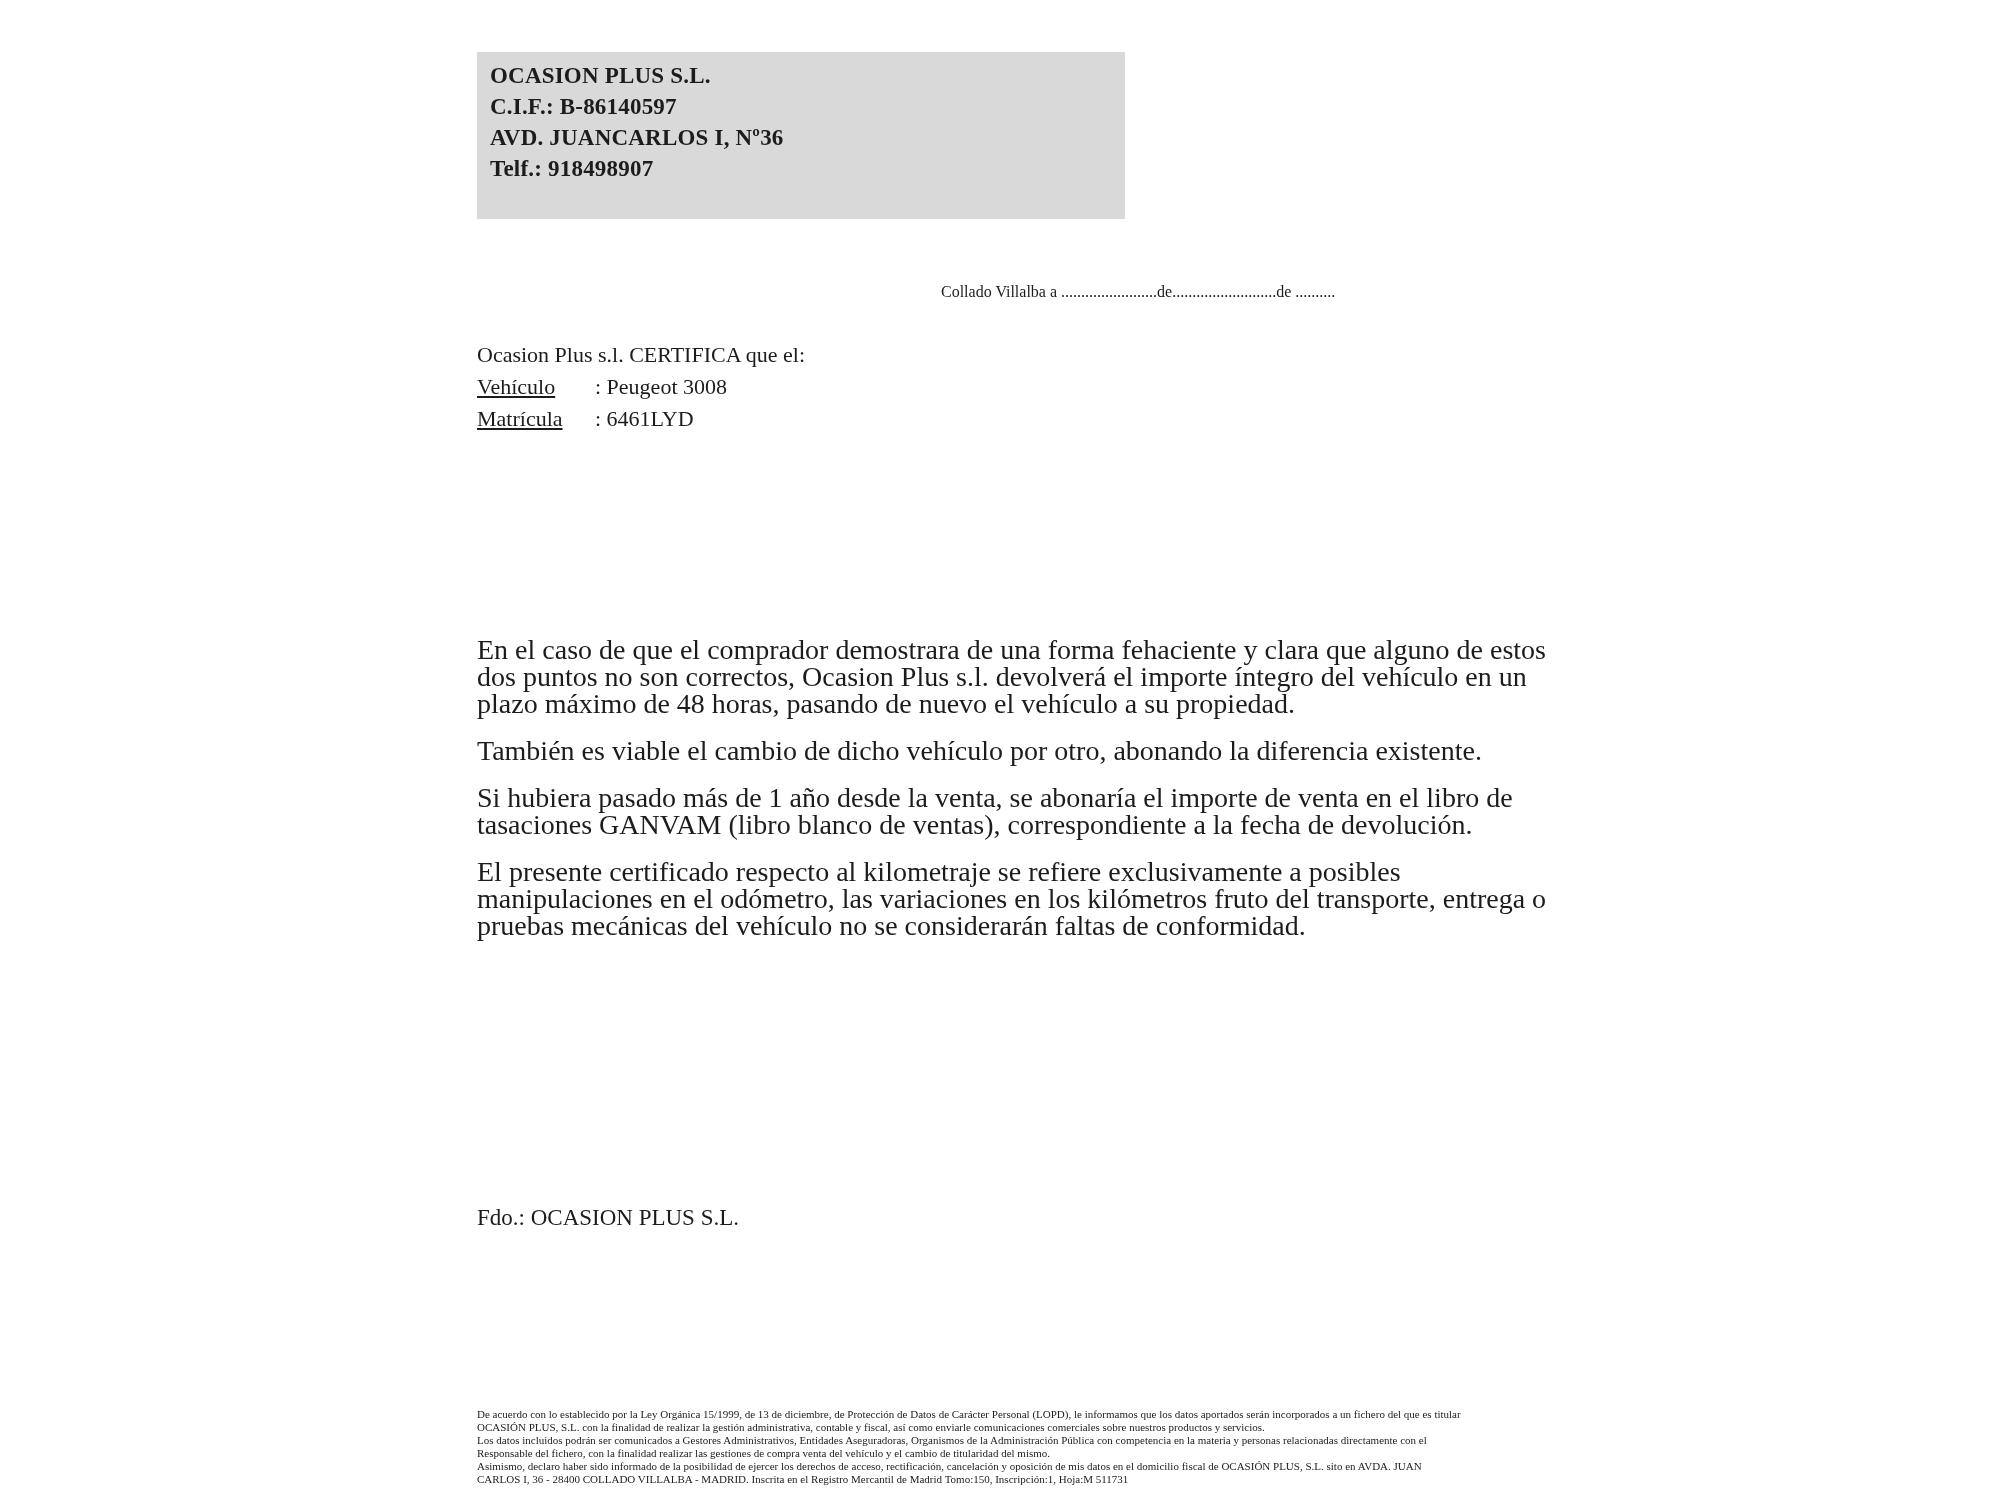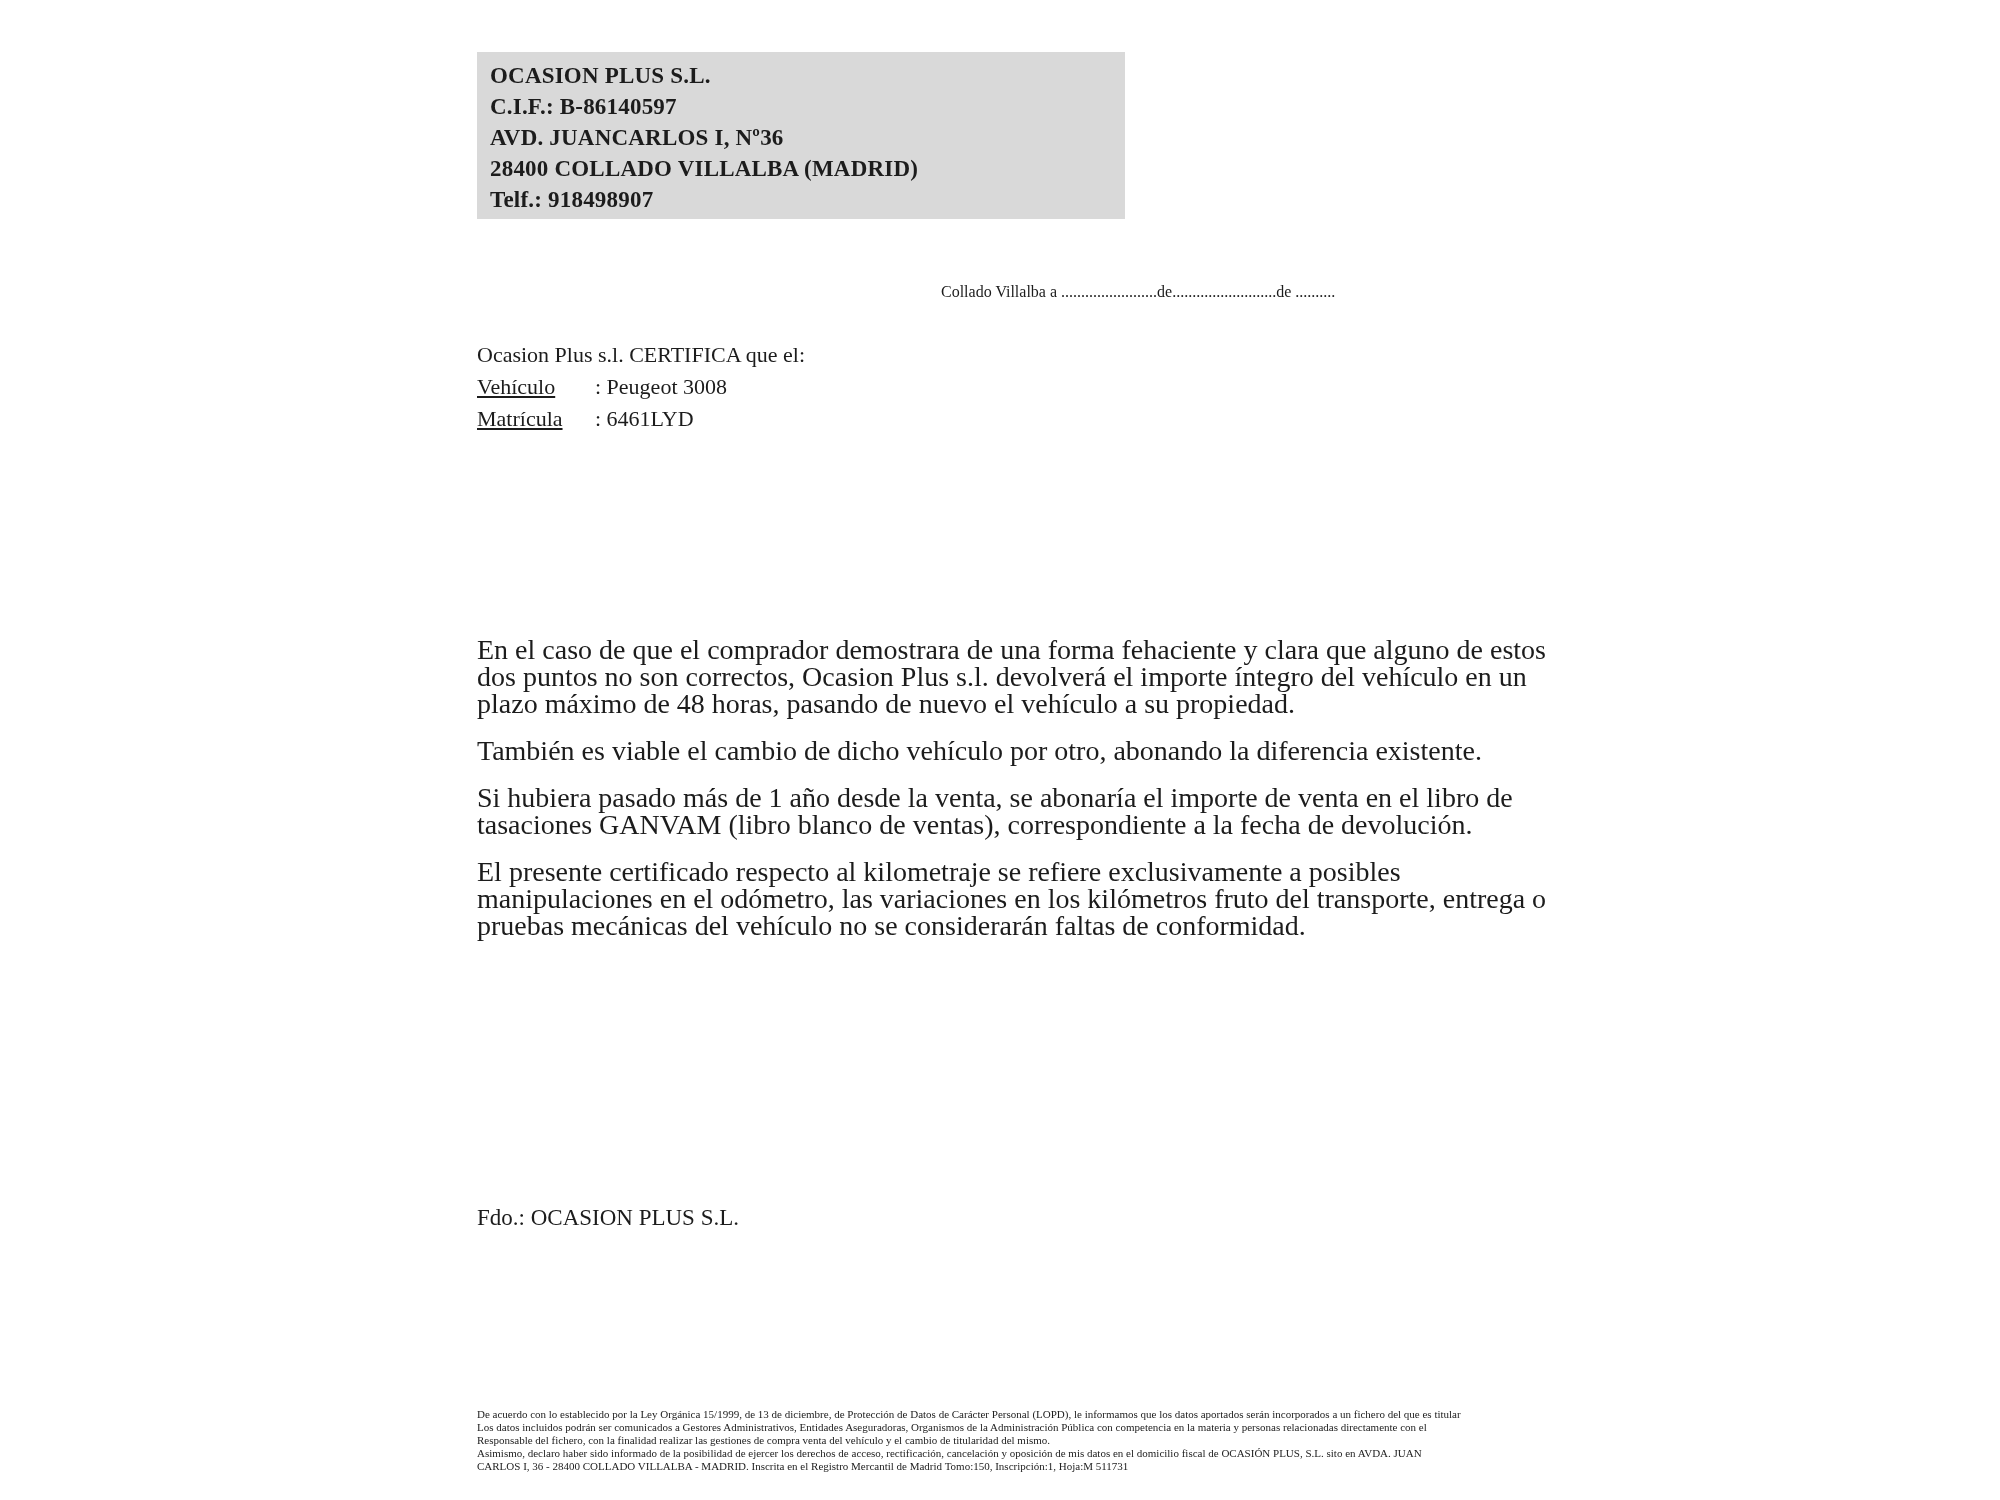--- a/index.html
+++ b/index.html
@@ -74,21 +74,20 @@
 </style>
 </head>
 <body>
 
 <div class="page">
 
   <div class="header-box">
     <div>OCASION PLUS S.L.</div>
     <div>C.I.F.: B-86140597</div>
     <div>AVD. JUANCARLOS I, Nº36</div>
-    <div>28400 COLLADO VILLALBA (MADRID)</div>
     <div>Telf.: 918498907</div>
   </div>
 
   <div class="date-line">Collado Villalba a ........................de..........................de ..........</div>
 
   <div class="certify">
     <div>Ocasion Plus s.l. CERTIFICA que el:</div>
     <div>
       <span class="kv-label"><u>Vehículo</u></span><span>: Peugeot 3008</span>
     </div>
@@ -102,19 +101,20 @@
     <p>En el caso de que el comprador demostrara de una forma fehaciente y clara que alguno de estos dos puntos no son correctos, Ocasion Plus s.l. devolverá el importe íntegro del vehículo en un plazo máximo de 48 horas, pasando de nuevo el vehículo a su propiedad.</p>
     <p>También es viable el cambio de dicho vehículo por otro, abonando la diferencia existente.</p>
     <p>Si hubiera pasado más de 1 año desde la venta, se abonaría el importe de venta en el libro de tasaciones GANVAM (libro blanco de ventas), correspondiente a la fecha de devolución.</p>
     <p>El presente certificado respecto al kilometraje se refiere exclusivamente a posibles manipulaciones en el odómetro, las variaciones en los kilómetros fruto del transporte, entrega o pruebas mecánicas del vehículo no se considerarán faltas de conformidad.</p>
   </div>
 
   <div class="signature">Fdo.: OCASION PLUS S.L.</div>
 
   <div class="footer">
     <div>De acuerdo con lo establecido por la Ley Orgánica 15/1999, de 13 de diciembre, de Protección de Datos de Carácter Personal (LOPD), le informamos que los datos aportados serán incorporados a un fichero del que es titular</div>
+    <div>OCASIÓN PLUS, S.L. con la finalidad de realizar la gestión administrativa, contable y fiscal, así como enviarle comunicaciones comerciales sobre nuestros productos y servicios.</div>
     <div>Los datos incluidos podrán ser comunicados a Gestores Administrativos, Entidades Aseguradoras, Organismos de la Administración Pública con competencia en la materia y personas relacionadas directamente con el</div>
     <div>Responsable del fichero, con la finalidad realizar las gestiones de compra venta del vehículo y el cambio de titularidad del mismo.</div>
     <div>Asimismo, declaro haber sido informado de la posibilidad de ejercer los derechos de acceso, rectificación, cancelación y oposición de mis datos en el domicilio fiscal de OCASIÓN PLUS, S.L. sito en AVDA. JUAN</div>
     <div>CARLOS I, 36 - 28400 COLLADO VILLALBA - MADRID. Inscrita en el Registro Mercantil de Madrid Tomo:150, Inscripción:1, Hoja:M 511731</div>
   </div>
 
 </div>
 
 </body></html>

